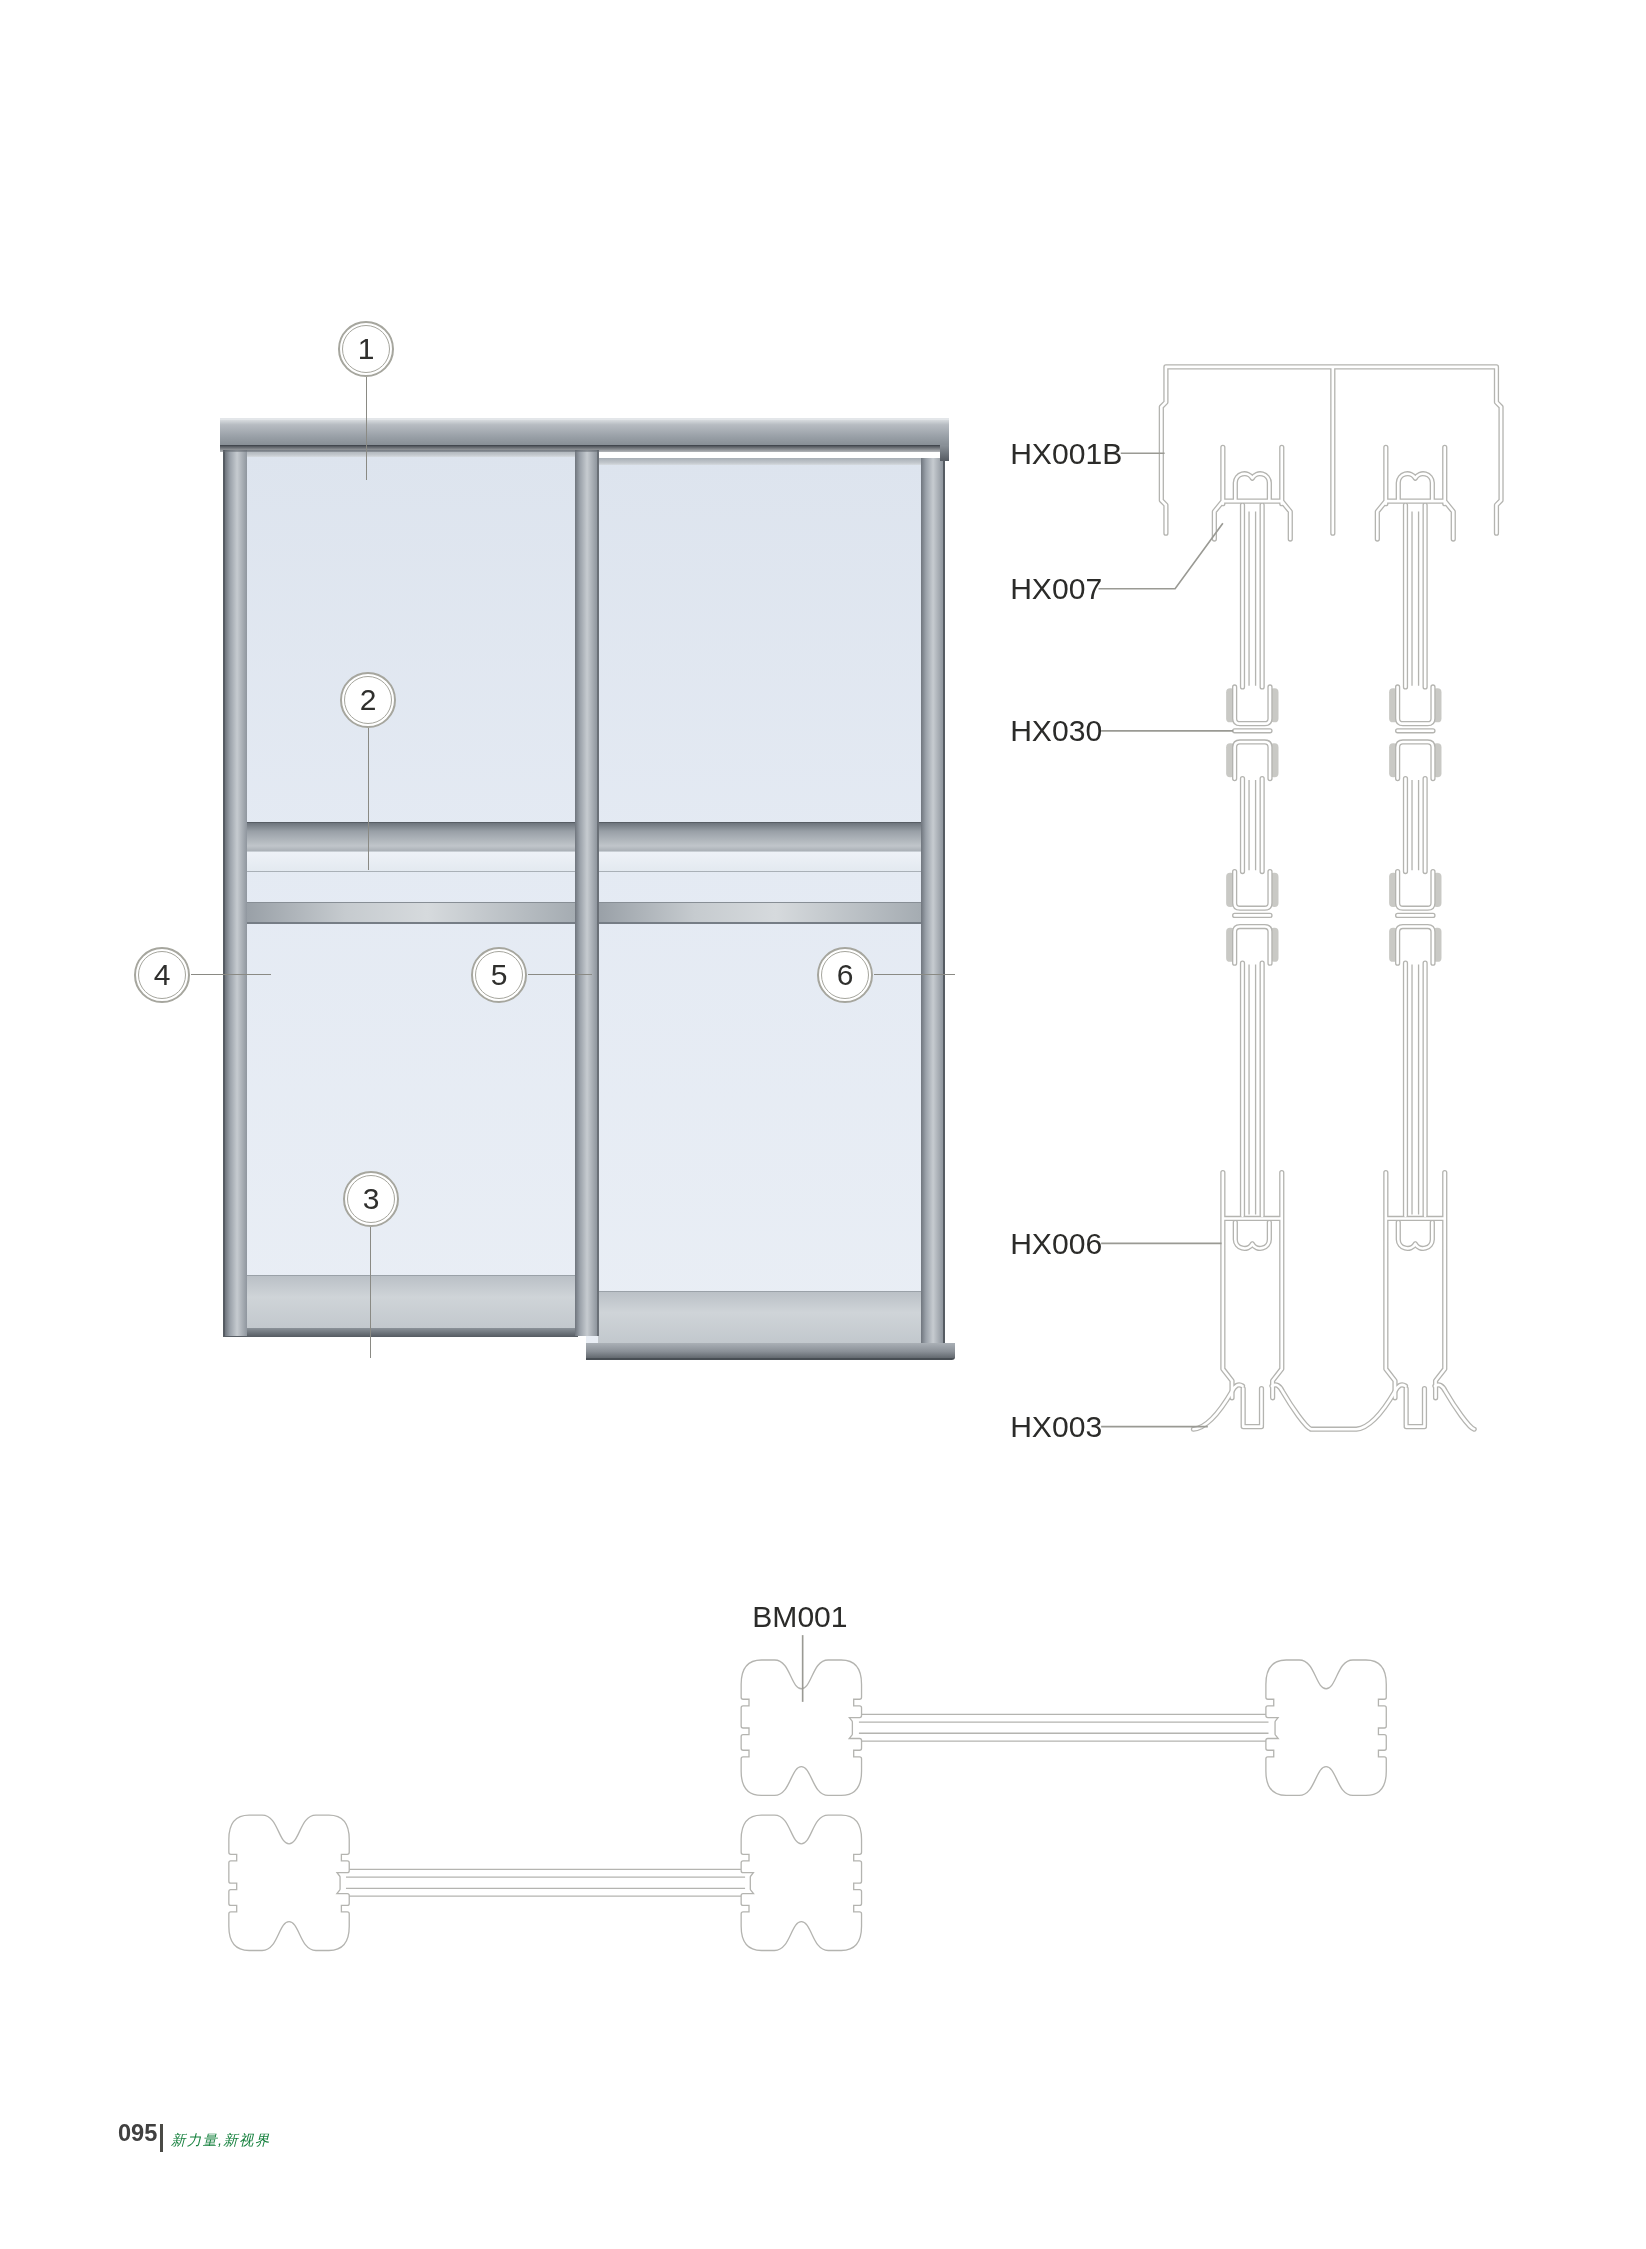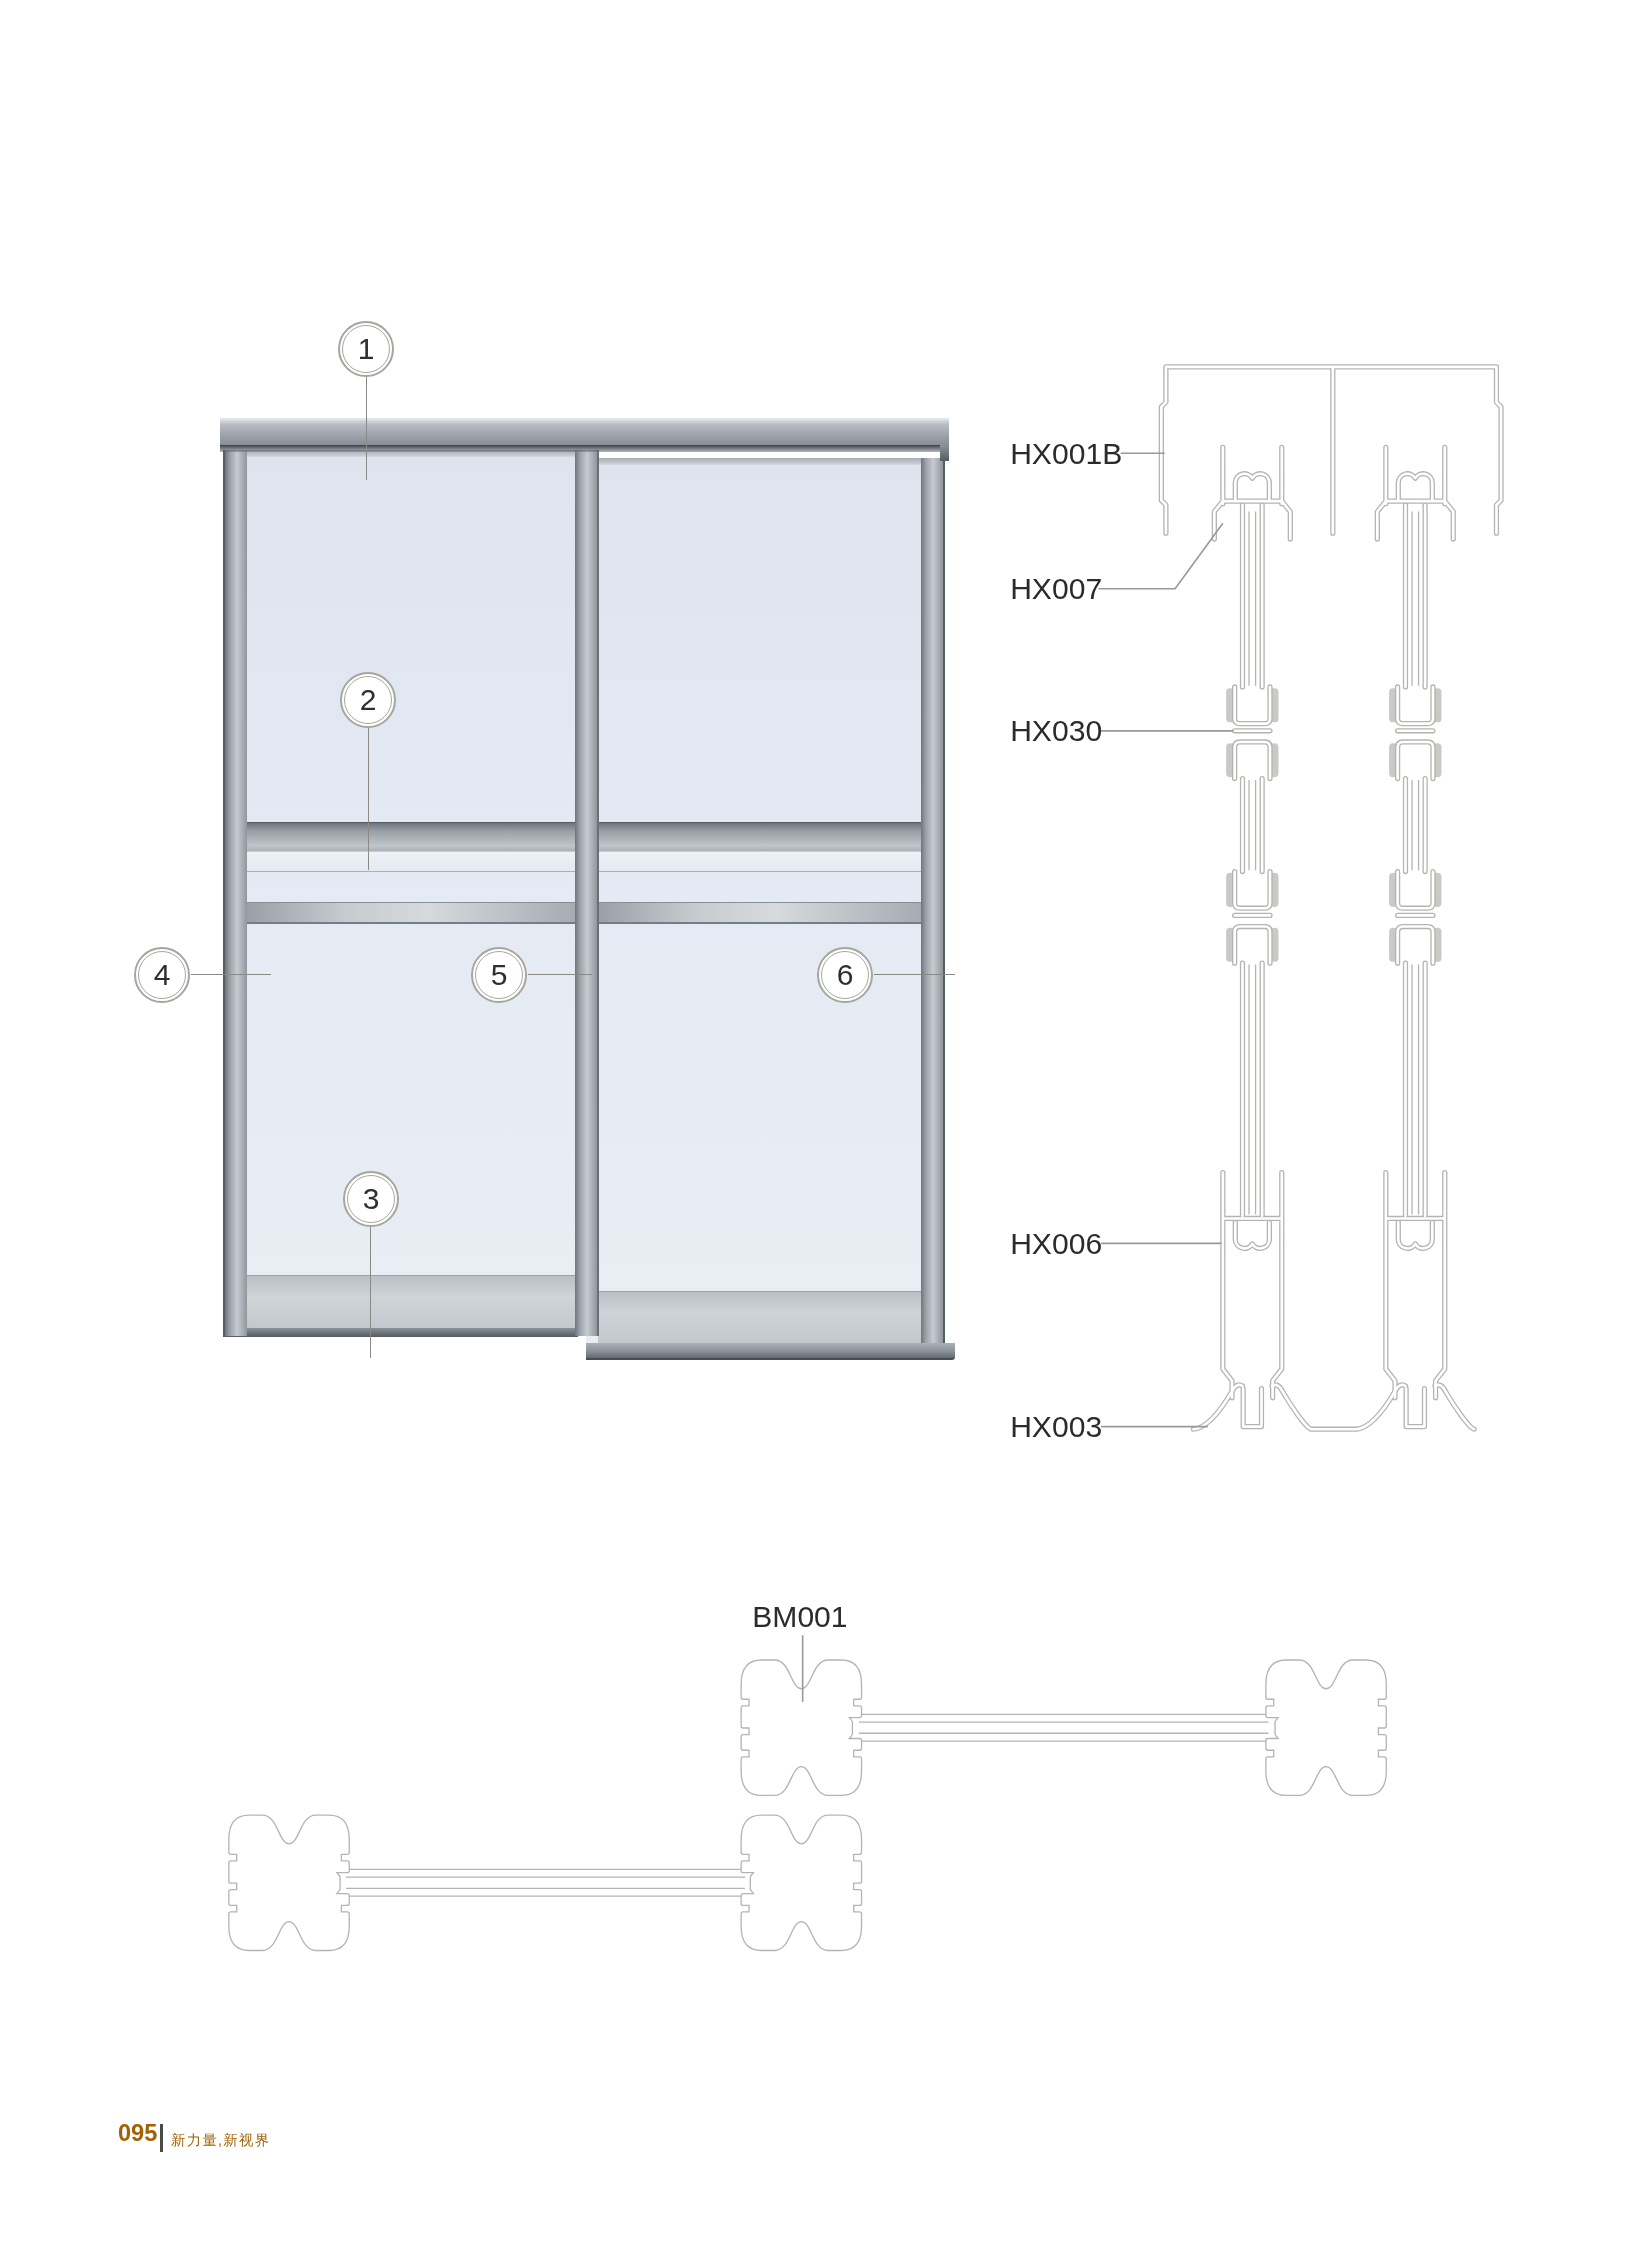--- a/index.html
+++ b/index.html
@@ -34,23 +34,23 @@
   .leader{position:absolute;background:#8a8a84;}
 
   
   .pro{stroke:#b4b4b0;stroke-width:8;fill:none;stroke-linecap:round;stroke-linejoin:round;}
   .pri{stroke:#ffffff;stroke-width:4;fill:none;stroke-linecap:round;stroke-linejoin:round;}
   .thin{stroke:#b4b4b0;stroke-width:2;fill:none;}
   .lead{stroke:#9a9a94;stroke-width:2.5;fill:none;}
   .lbl{font-family:"Liberation Sans",sans-serif;font-size:46px;fill:#2b2b29;}
 
   
-  .page-number{position:absolute;left:118px;top:2120px;font-size:23.6px;font-weight:bold;color:#a16207;}
+  .page-number{position:absolute;left:118px;top:2120px;font-size:23.6px;font-weight:bold;color:#404040;}
   .footer-bar{position:absolute;left:160px;top:2124px;width:3.3px;height:27.5px;background:#4a4a46;}
-  .footer-tagline{position:absolute;left:171px;top:2131px;font-size:14.4px;color:#a16207;letter-spacing:1.3px;}
+  .footer-tagline{position:absolute;left:171px;top:2131px;font-size:14.4px;color:#15803d;letter-spacing:1.3px;font-style:italic;}
 </style>
 </head>
 <body>
 
 <div id="page">
 
   <div>
 
     <div class="abs glass" style="left:586px;top:458px;width:359px;height:885px;"></div>
     <div class="abs topcap" style="left:586px;top:458px;width:359px;height:6.5px;"></div>

